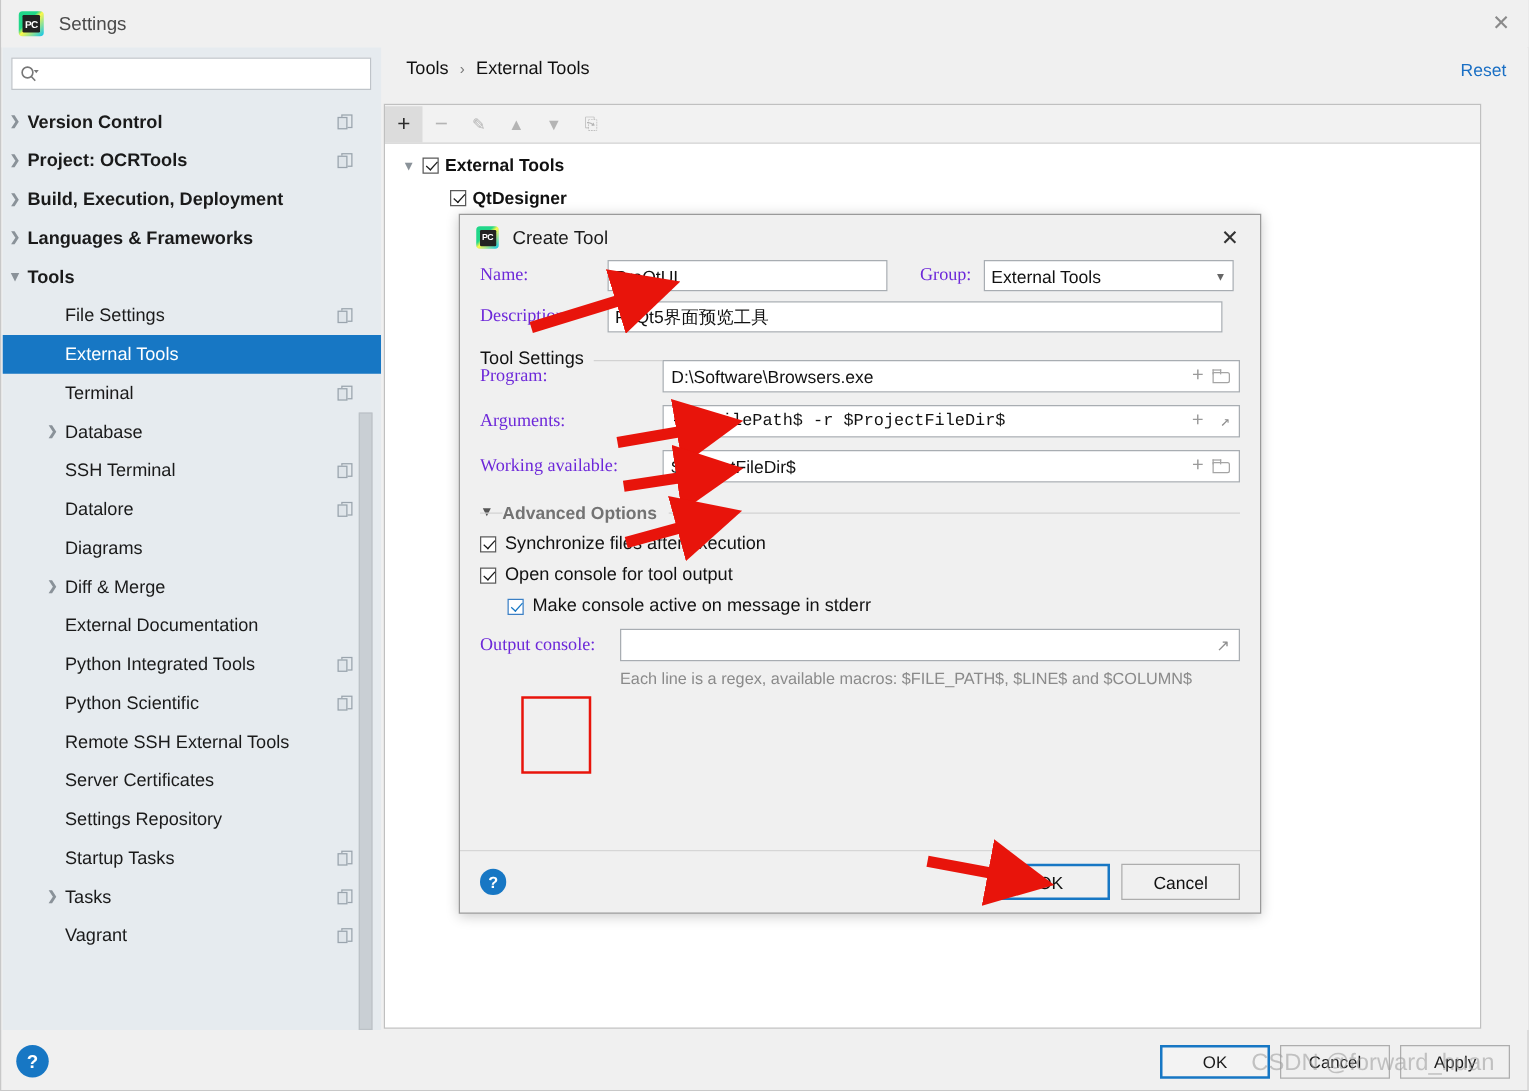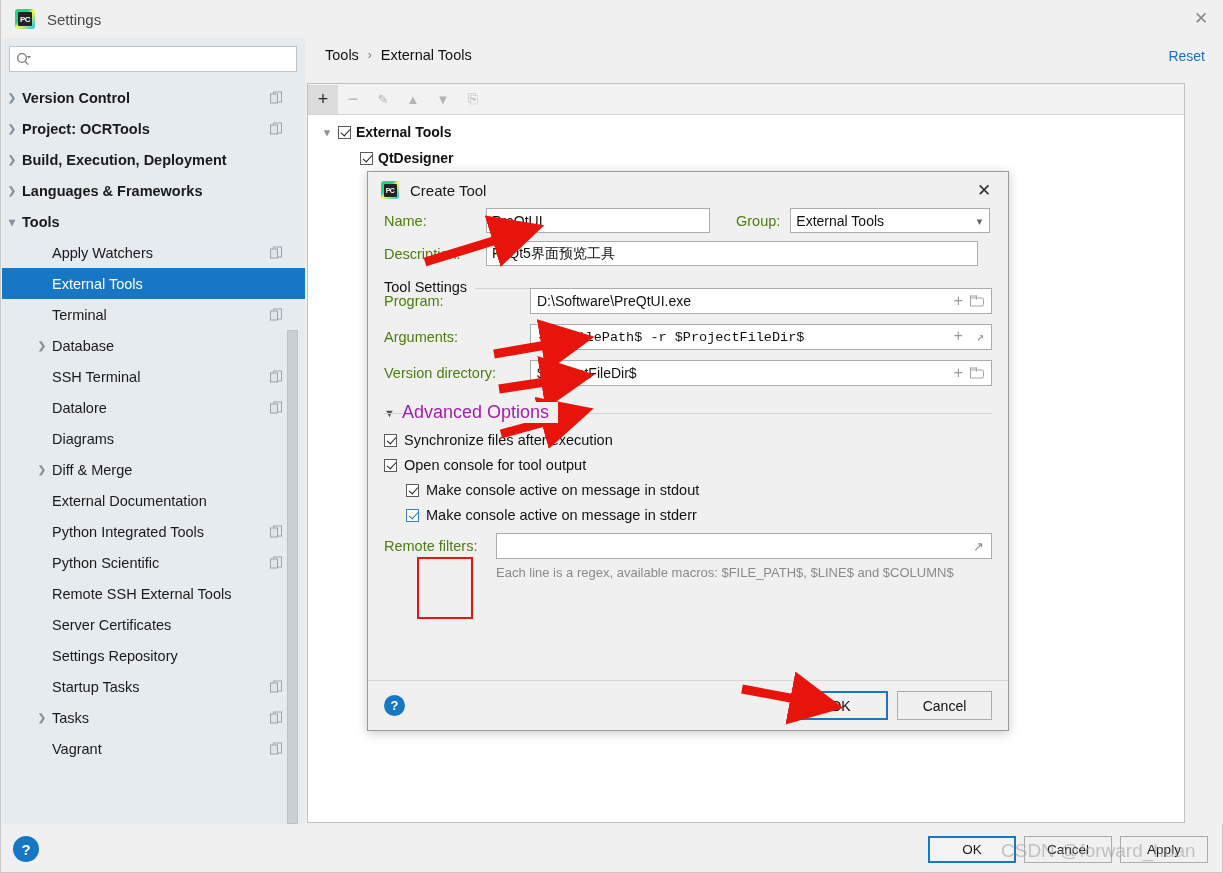--- a/index.html
+++ b/index.html
@@ -212,21 +212,21 @@
   .dlg-title-text { margin-left: 11px; font-size: 15px; color: #1a1a1a; }
   .dlg-close {
     position: absolute; right: 14px; top: 8px;
     width: 20px; height: 20px;
     display: flex; align-items: center; justify-content: center;
     color: #333; font-size: 17px;
   }
   .dlg-body { position: relative; padding: 0 16px; }
 
   .field-row { display: flex; align-items: center; margin-bottom: 8px; }
-  .flabel { font-size: 14.5px; color: #4d7c0f; }
+  .flabel { font-size: 14.5px; color: #6d28d9; font-family: Liberation Serif, serif; }
   .tinput {
     border: 1px solid #a8adb2; background: #fff;
     height: 25px; font-size: 14px; color: #111;
     display: flex; align-items: center; padding: 0 5px;
     font-family: "Liberation Sans", sans-serif;
     white-space: nowrap; overflow: hidden;
   }
   .sel {
     border: 1px solid #a8adb2; background: #fff;
     height: 25px; font-size: 14px; color: #111;
@@ -276,21 +276,21 @@
   }
   .sinput .expand {
     position: absolute; right: 7px; top: 50%; transform: translateY(-50%);
     color: #8e8e8e; font-size: 13px;
   }
 
   .adv-header {
     display: flex; align-items: center; margin-top: 16px; position: relative;
   }
   .adv-tri { color: #555; font-size: 11px; margin-right: 7px; }
-  .adv-text { font-size: 18px; color: #a21caf; background:#f0f0f0; padding-right: 9px; z-index:1; }
+  .adv-text { font-size: 14px; color: #737373; background:#f0f0f0; padding-right: 9px; z-index:1;font-weight:bold; }
   .adv-rule { position: absolute; left: 0; right: 0; top: 50%; border-top: 1px solid #d2d2d2; }
 
   .opt-row {
     display: flex; align-items: center; margin-top: 9px;
     font-size: 14.5px; color: #111;
   }
   .opt-row.indent { margin-left: 22px; }
   .opt-row .cbx { margin-right: 7px; }
 
   .redbox {
@@ -385,21 +385,21 @@
         <div class="tree-row top">
           <span class="arrow closed" style="margin-left: 0px;"></span>
           <span class="tree-label">Languages &amp; Frameworks</span>
         </div>
         <div class="tree-row top">
           <span class="arrow open" style="margin-left: 0px;"></span>
           <span class="tree-label">Tools</span>
         </div>
         <div class="tree-row">
           <span class="arrow" style="margin-left: 30px;"></span>
-          <span class="tree-label">Apply Watchers</span>
+          <span class="tree-label">File Settings</span>
           <span class="copy-badge">
             <i class="b1"></i>
             <i class="b2"></i>
           </span>
         </div>
         <div class="tree-row selected">
           <span class="arrow" style="margin-left: 30px;"></span>
           <span class="tree-label">External Tools</span>
         </div>
         <div class="tree-row">
@@ -568,40 +568,40 @@
         <div class="tinput" style="width:492px">PyQt5界面预览工具</div>
       </div>
 
       <div class="group-box">
         <div class="group-line"></div>
         <div class="group-title">Tool Settings</div>
 
         <div class="sfield" style="margin-top:22px">
           <div class="flabel">Program:</div>
           <div class="sinput">
-            <span>D:\Software\PreQtUI.exe</span>
+            <span>D:\Software\Browsers.exe</span>
             <span class="plus">+</span>
             <span class="folder">
                 <i class="f1"></i>
                 <i class="f2"></i>
               </span>
           </div>
         </div>
 
         <div class="sfield">
           <div class="flabel">Arguments:</div>
           <div class="sinput mono">
             <span>-f $FilePath$ -r $ProjectFileDir$</span>
             <span class="plus">+</span>
             <span class="expand">↗</span>
           </div>
         </div>
 
         <div class="sfield">
-          <div class="flabel">Version directory:</div>
+          <div class="flabel">Working available:</div>
           <div class="sinput">
             <span>$ProjectFileDir$</span>
             <span class="plus">+</span>
             <span class="folder">
                 <i class="f1"></i>
                 <i class="f2"></i>
               </span>
           </div>
         </div>
       </div>
@@ -615,31 +615,27 @@
       <div id="options-list" style="margin-top:8px;position:relative">
           <div class="opt-row">
             <span class="cbx checked"></span>
             <span>Synchronize files after execution</span>
           </div>
           <div class="opt-row">
             <span class="cbx checked"></span>
             <span>Open console for tool output</span>
           </div>
           <div class="opt-row indent">
-            <span class="cbx checked"></span>
-            <span>Make console active on message in stdout</span>
-          </div>
-          <div class="opt-row indent">
             <span class="cbx checked blue"></span>
             <span>Make console active on message in stderr</span>
           </div>
         </div>
 
       <div class="filters-row">
-        <div class="flabel">Remote filters:</div>
+        <div class="flabel">Output console:</div>
         <div class="filters-input">
           <span class="expand">↗</span>
         </div>
       </div>
       <div class="hint">Each line is a regex, available macros: $FILE_PATH$, $LINE$ and $COLUMN$</div>
     </div>
 
     <div class="dlg-footer">
       <div class="help-circle">?</div>
       <div class="dlg-btns">

